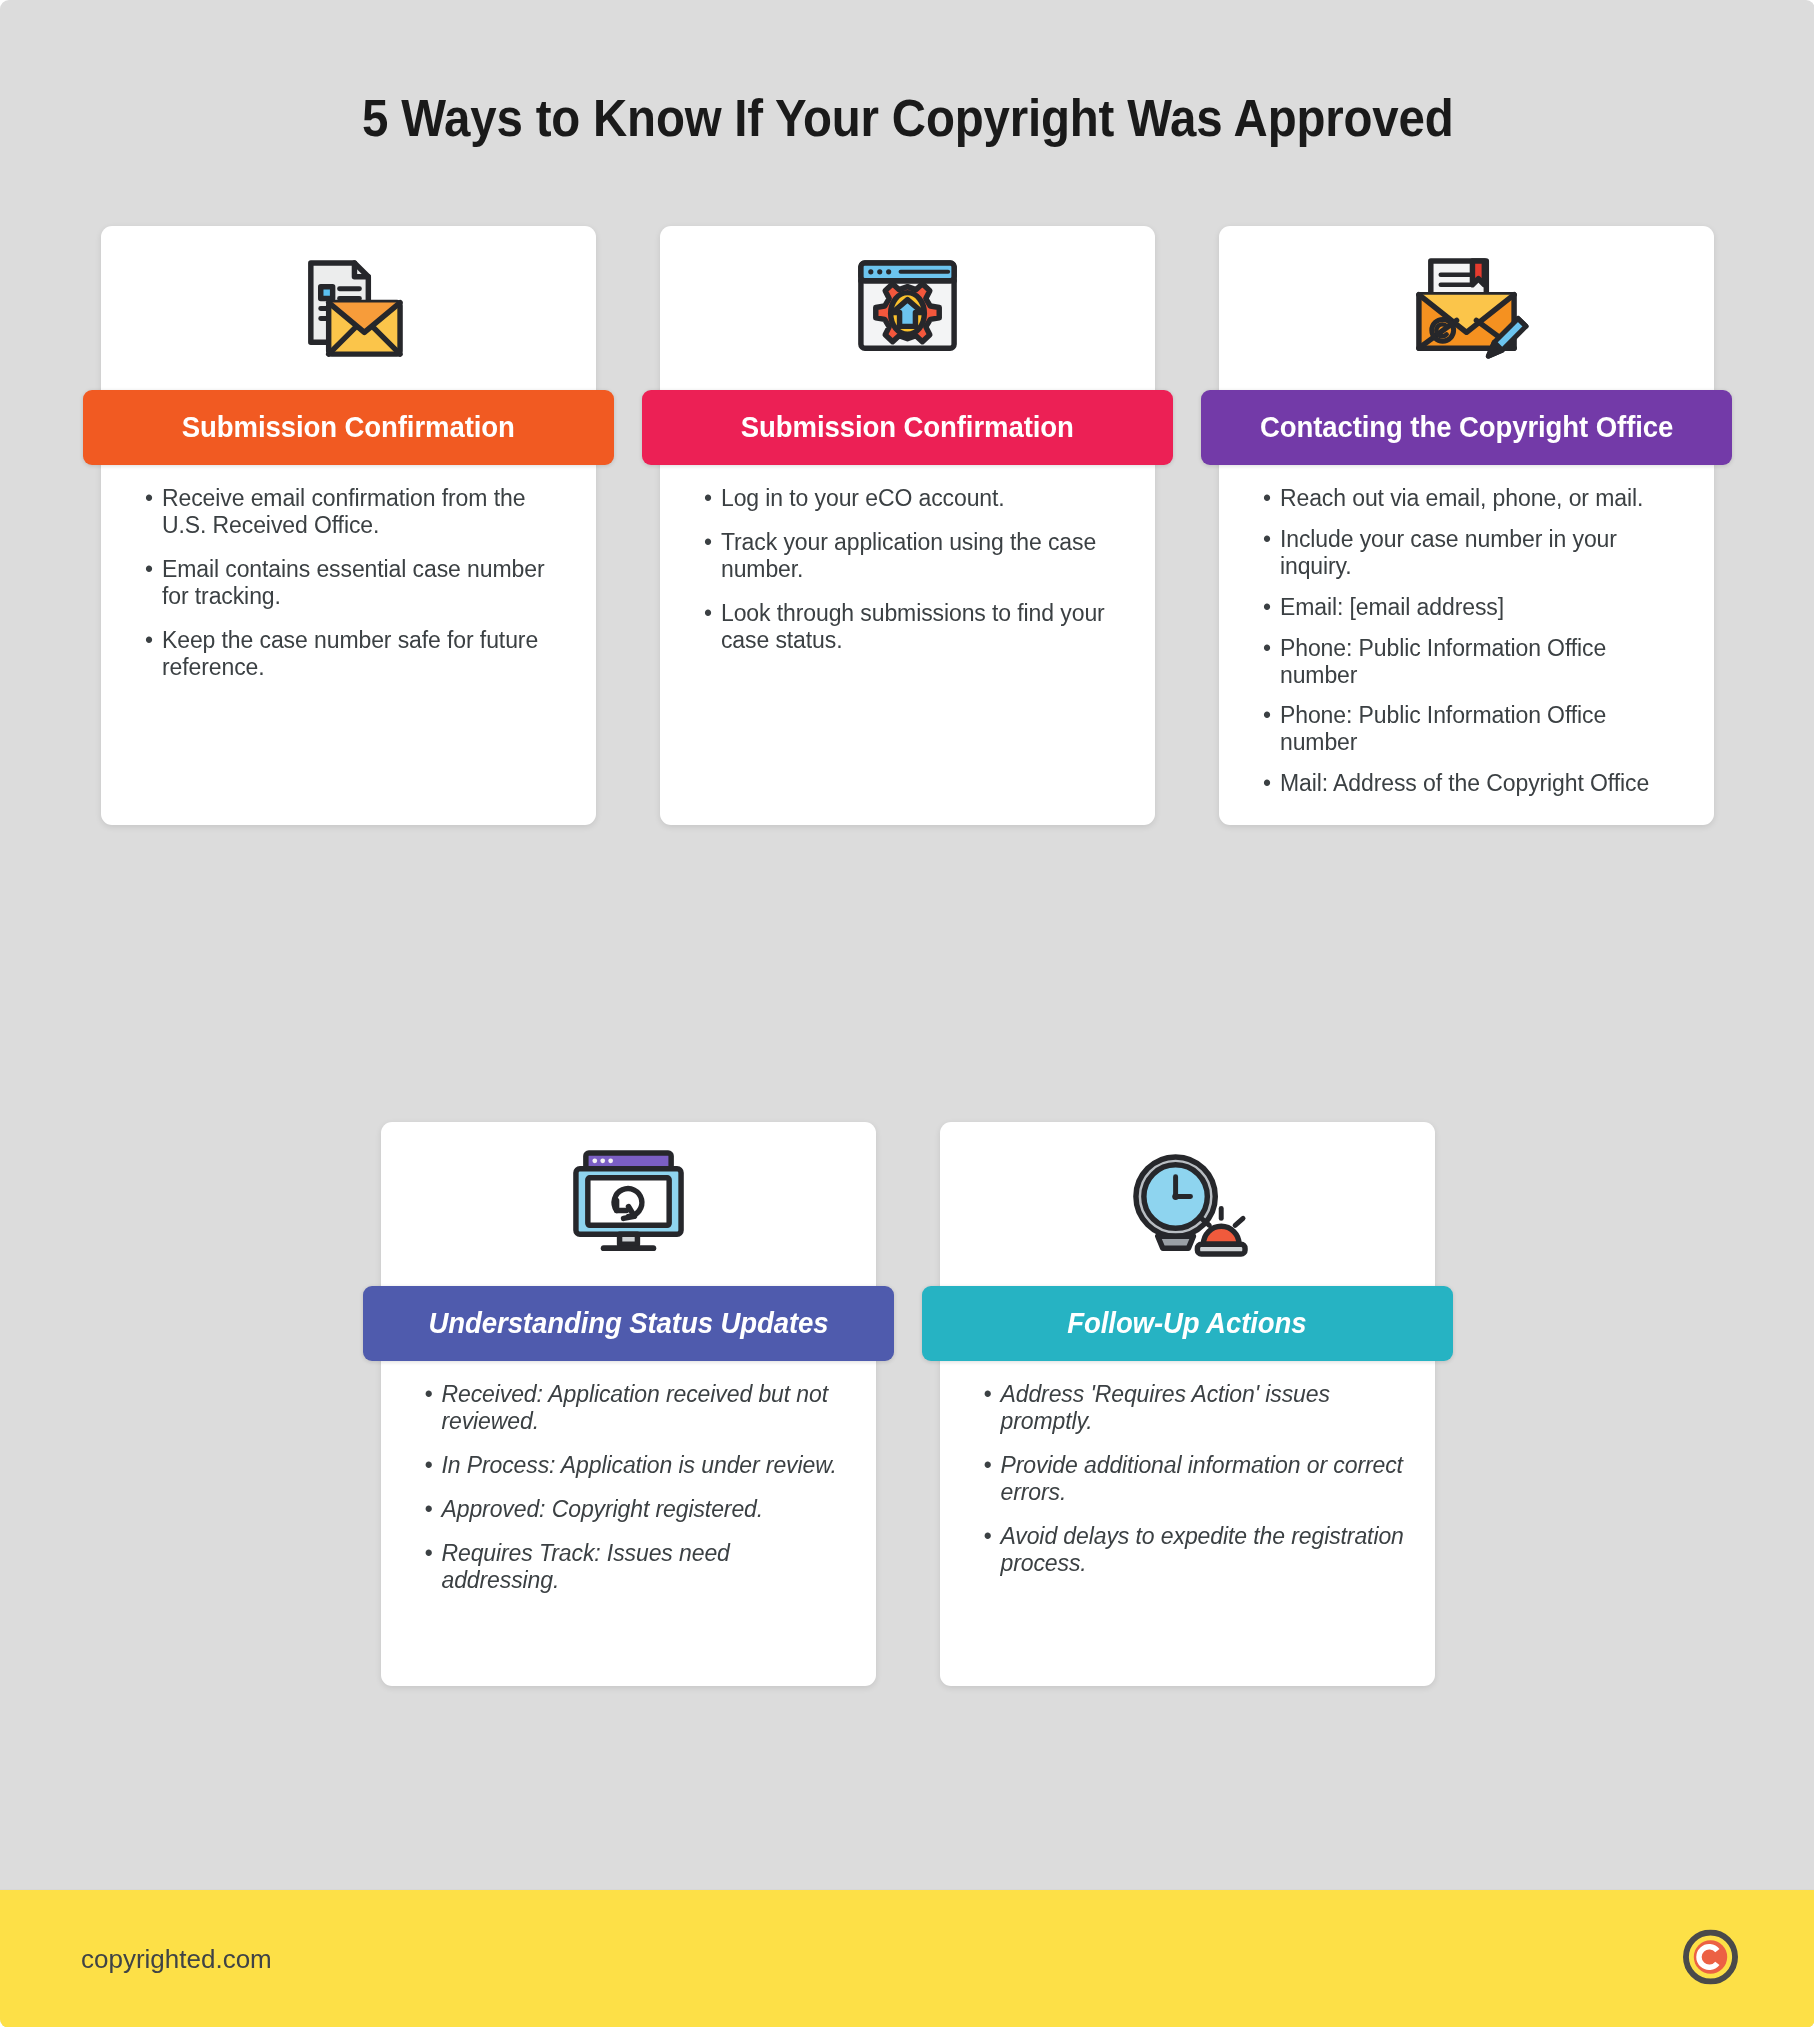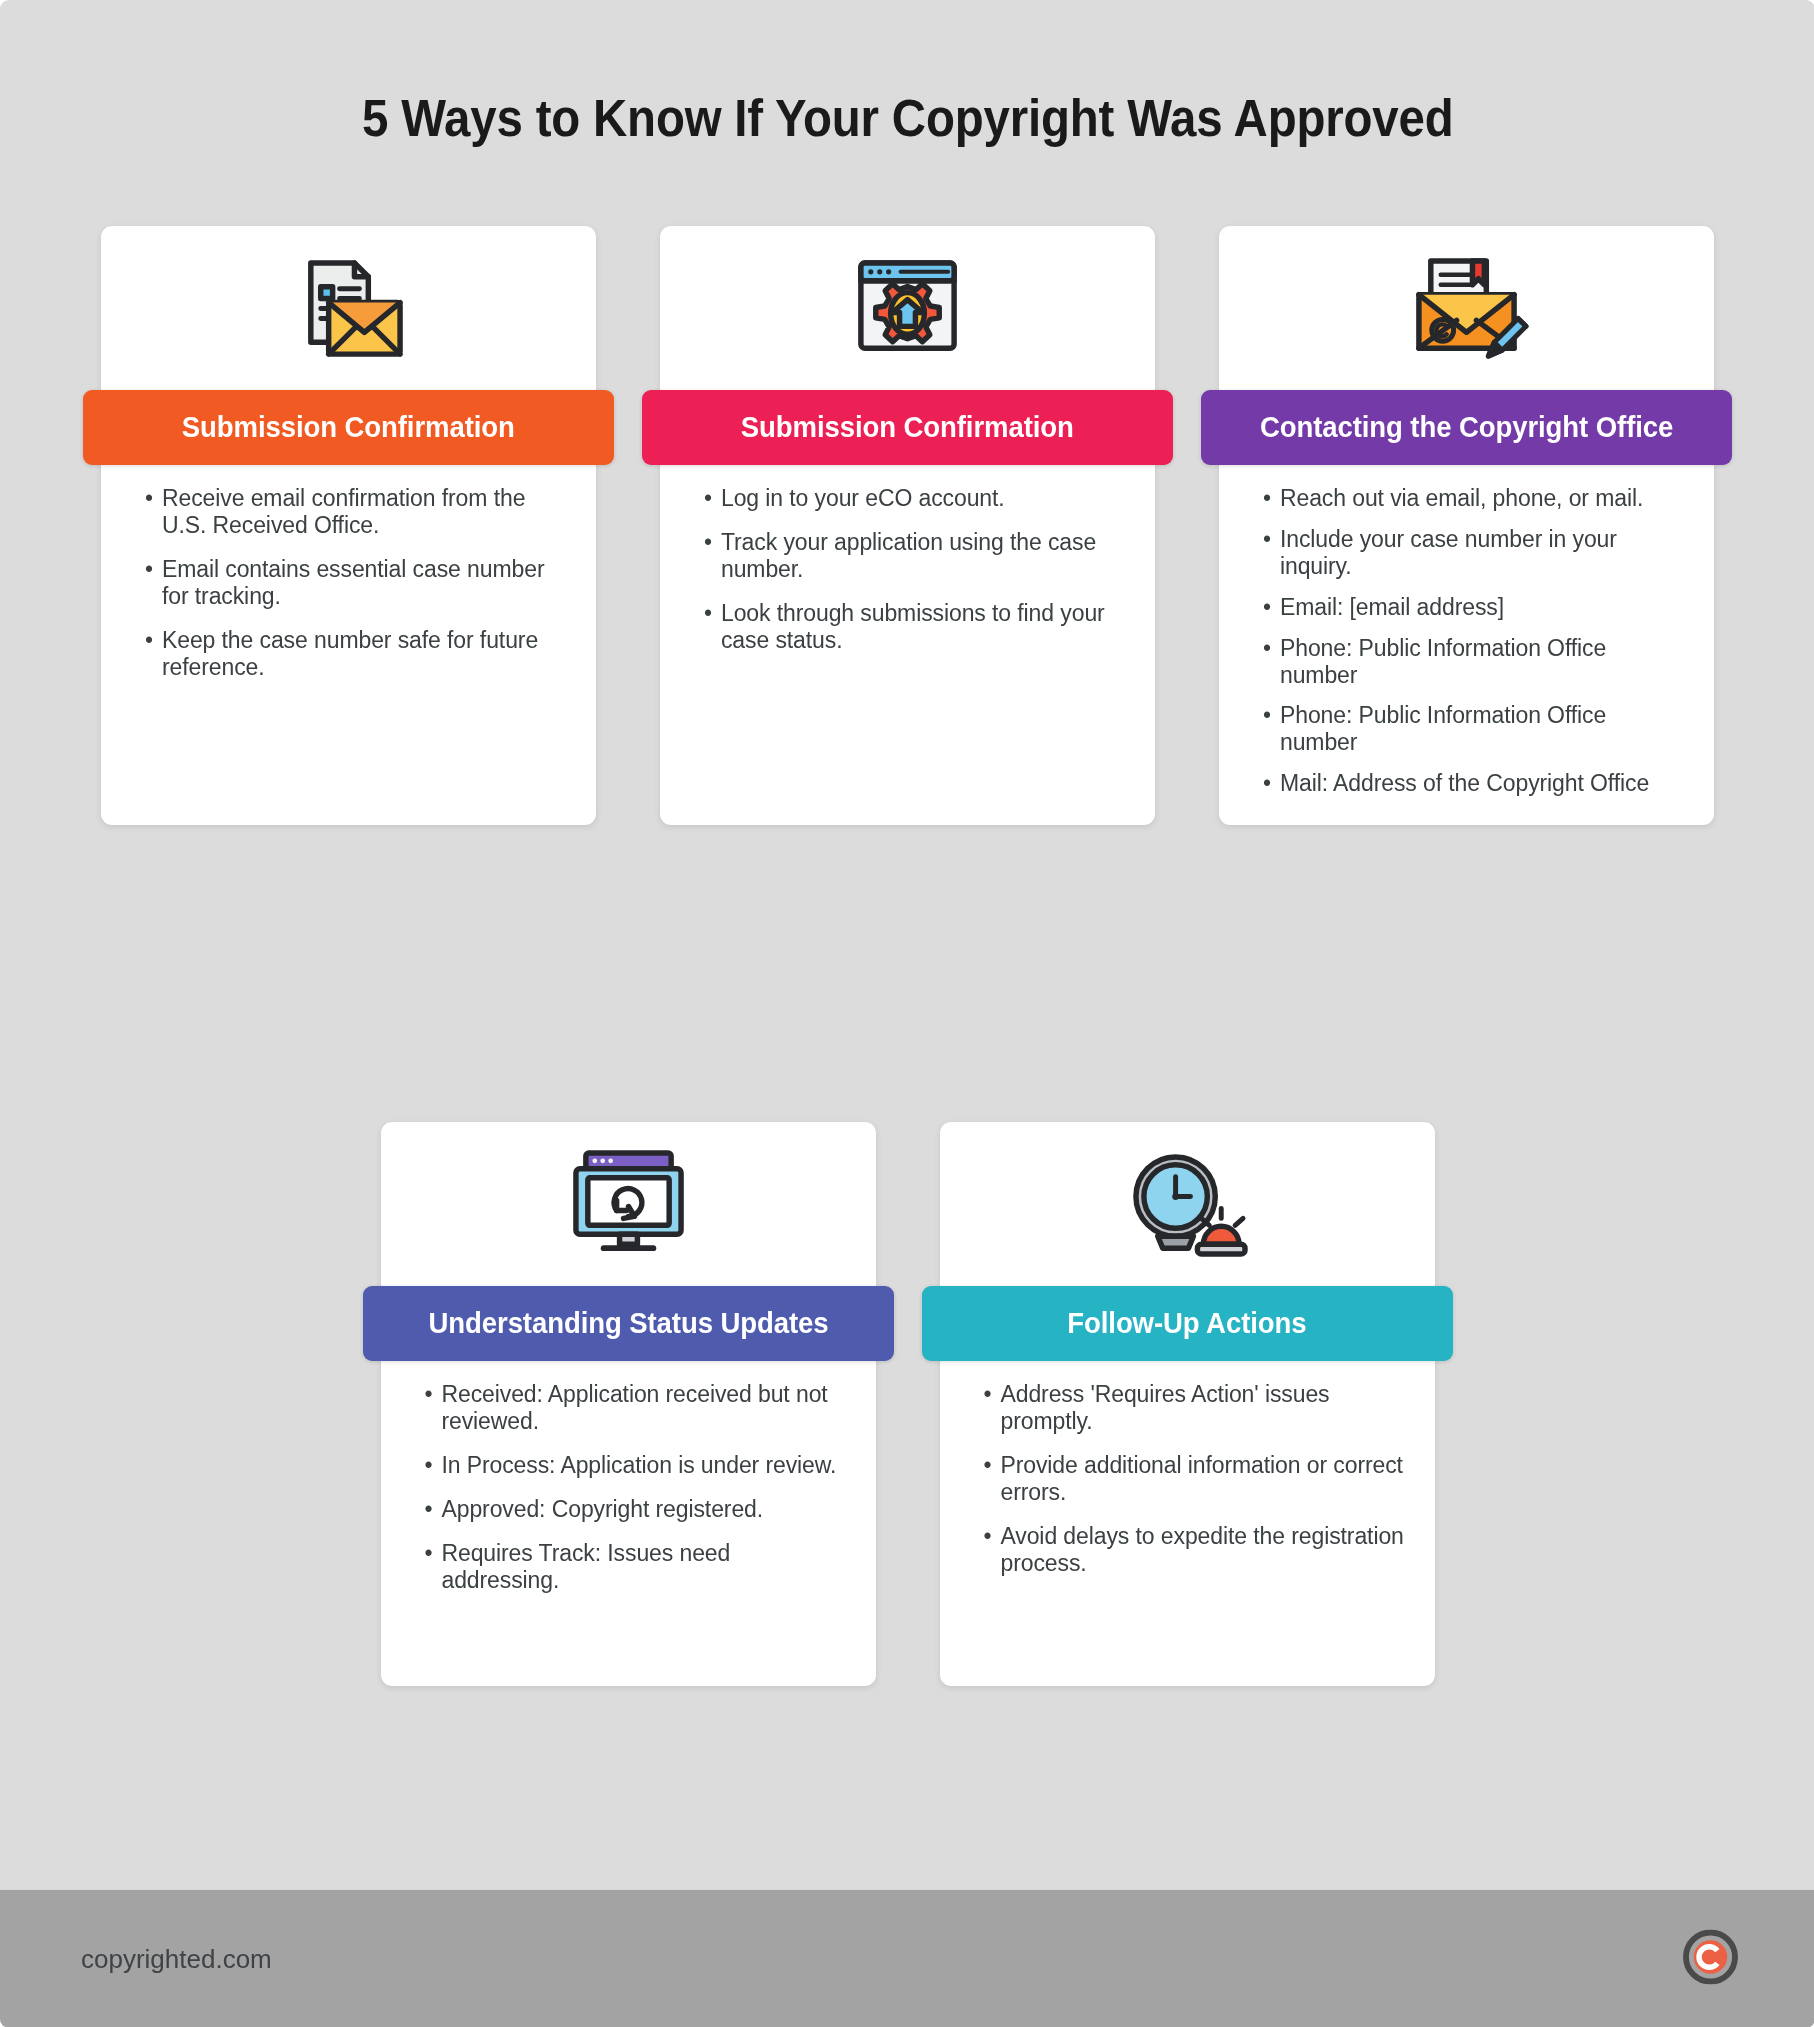--- a/index.html
+++ b/index.html
@@ -39,21 +39,21 @@
   }
 
   
   .row {
     position: absolute;
     display: flex;
     justify-content: center;
     gap: 64px;
   }
   .row-1 { top: 226px; left: 0; width: 100%; }
-  .row-2 { top: 1122px; left: 0; width: 100%; }
+  .row-2 { top: 1122px; left: 0; width: 100%; font-style: italic; }
 
   
   .card {
     position: relative;
     width: 495px;
     background: #ffffff;
     border-radius: 11px;
     box-shadow: 0 2px 6px rgba(0,0,0,0.10);
   }
   .card-1 { height: 599px; }
@@ -124,21 +124,21 @@
   
   .card-3 .bullet { margin-bottom: 14px; }
 
   
   .footer {
     position: absolute;
     left: 0;
     bottom: 0;
     width: 100%;
     height: 139px;
-    background: #a3a3a3;
+    background: #fde047;
     border-top: 1px solid #d8d8d8;
   }
   .footer-text {
     position: absolute;
     left: 81px;
     top: 50%;
     transform: translateY(-50%);
     font-size: 26px;
     color: #3f4346;
   }

